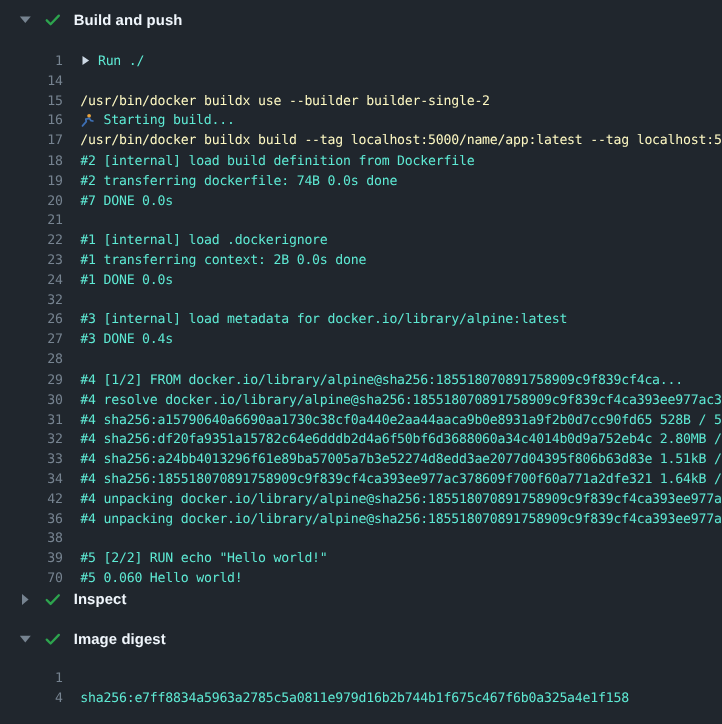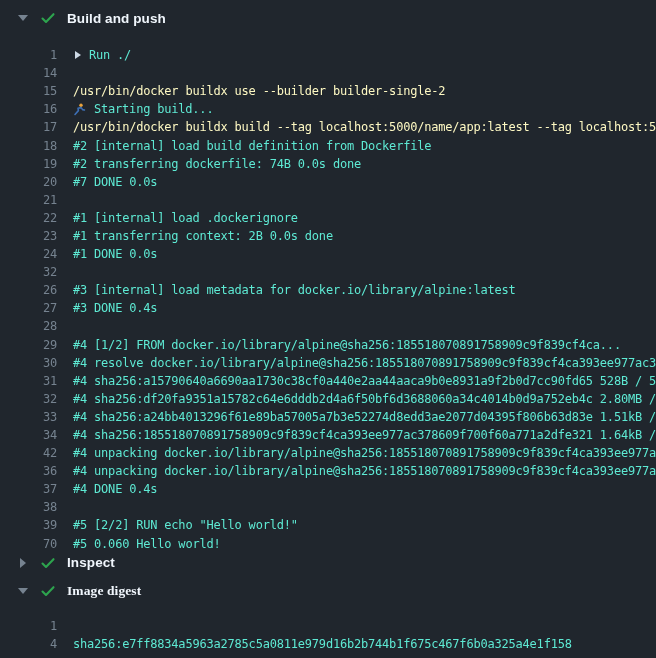--- a/index.html
+++ b/index.html
@@ -11,21 +11,21 @@
     font-family:"Liberation Sans",sans-serif;
   }
   
   .sh{
     display:flex;align-items:center;
     padding-left:17px;
     cursor:pointer;
   }
   .sh-0{height:36px;}
   .sh-1{height:20px;}
-  .sh-2{height:20px;margin-top:8px;font-family:Liberation Serif, serif;}
+  .sh-2{height:20px;margin-top:16px;}
   .expander{width:12px;display:flex;justify-content:center;flex:none;}
   .tri-down{width:0;height:0;border-left:5px solid transparent;border-right:5px solid transparent;border-top:6px solid #768390;}
   .tri-right{width:0;height:0;border-top:5px solid transparent;border-bottom:5px solid transparent;border-left:6px solid #768390;}
   .check{margin-left:11px;margin-right:11px;display:flex;flex:none;}
   .sh-label{
     color:#f0f6fc;font-size:13.5px;font-weight:700;letter-spacing:.1px;
     white-space:nowrap;
   }
   
   .log-block{padding-top:10px;}
@@ -161,24 +161,20 @@
       </div>
       <div class="row">
         <span class="ln">42</span>
         <div class="lt"><span style="white-space: pre;">#4 unpacking docker.io/library/alpine@sha256:185518070891758909c9f839cf4ca393ee977ac3</span></div>
       </div>
       <div class="row">
         <span class="ln">36</span>
         <div class="lt"><span style="white-space: pre;">#4 unpacking docker.io/library/alpine@sha256:185518070891758909c9f839cf4ca393ee977ac3</span></div>
       </div>
       <div class="row">
-        <span class="ln">37</span>
-        <div class="lt"><span style="white-space: pre;">#4 DONE 0.4s</span></div>
-      </div>
-      <div class="row">
         <span class="ln">38</span>
         <div class="lt"><span style="white-space: pre;"></span></div>
       </div>
       <div class="row">
         <span class="ln">39</span>
         <div class="lt"><span style="white-space: pre;">#5 [2/2] RUN echo "Hello world!"</span></div>
       </div>
       <div class="row">
         <span class="ln">70</span>
         <div class="lt"><span style="white-space: pre;">#5 0.060 Hello world!</span></div>

